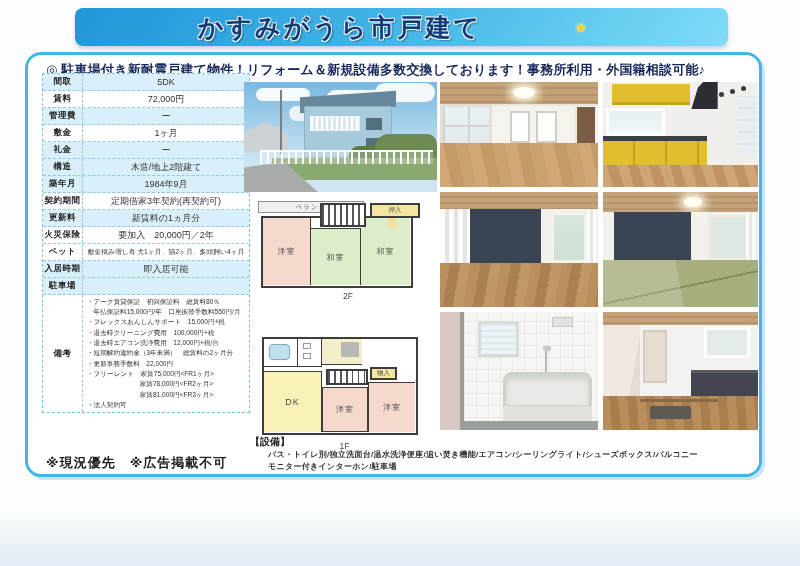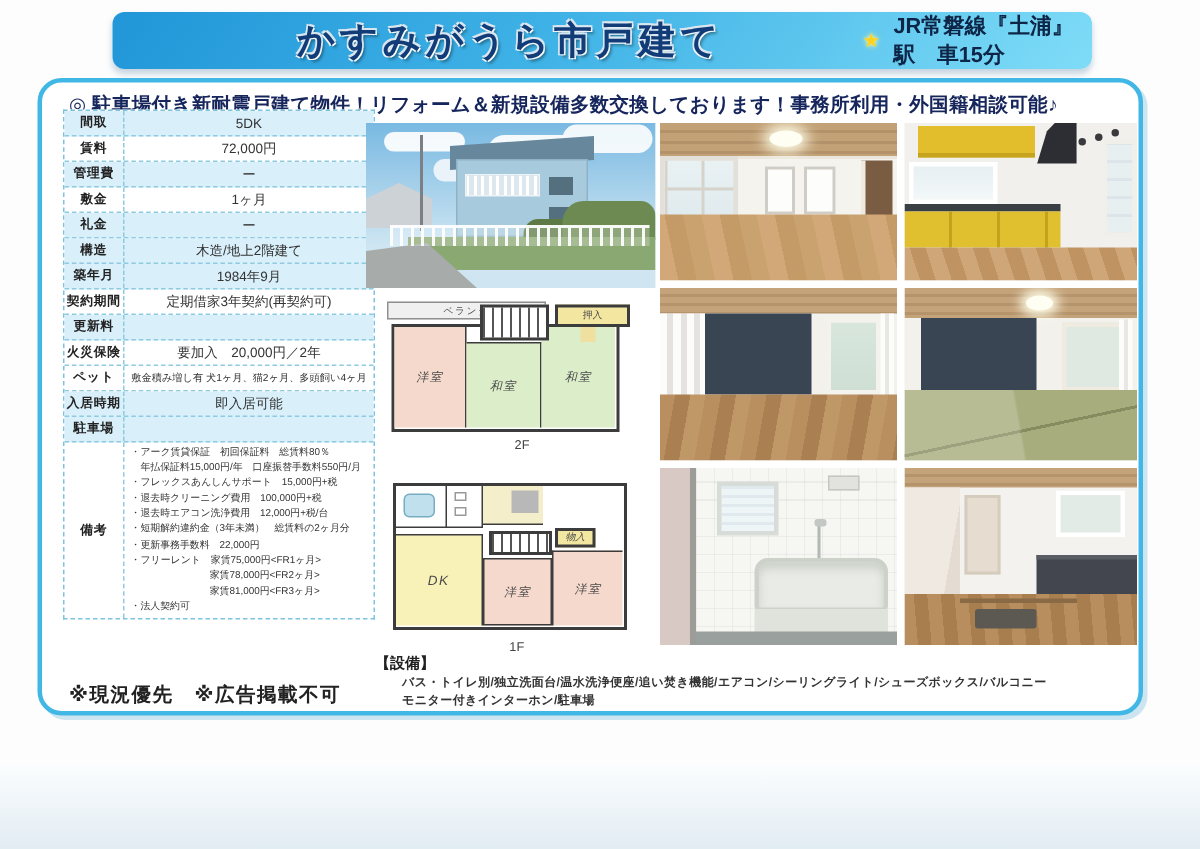--- a/index.html
+++ b/index.html
@@ -150,22 +150,22 @@
   #ph-ent .win { right:5%; top:13%; width:30%; height:26%; border:3px solid #fff; background:#e3ebe6; }
   #ph-ent .cab { right:0; bottom:17%; width:43%; height:34%; background:#43464e; border-top:3px solid #595c63; }
   #ph-ent .floor { left:0; bottom:0; right:0; height:29%;
     background:repeating-linear-gradient(85deg,#b88e5f 0 9px,#a87e4f 9px 18px); }
   #ph-ent .step { left:24%; bottom:24%; width:50%; height:3px; background:#8a6a46; }
   #ph-ent .mat { left:30%; bottom:9%; width:27%; height:11%; background:#5c5852; border-radius:2px; }
 
   
   .fp { position:absolute; }
   #fp2 { left:230px; top:146px; width:180px; height:112px; }
-  #fp1 { left:234px; top:265px; width:165px; height:118px; }
-  .fp .wallbox { position:absolute; border:2.5px solid #3c3c3c; background:#fff;font-style:italic; }
+  #fp1 { left:234px; top:280px; width:165px; height:118px; }
+  .fp .wallbox { position:absolute; border:2.5px solid #3c3c3c; background:#fff; }
   .fp .room { position:absolute; display:flex; align-items:center; justify-content:center;
     font-size:8px; color:#4a4a4a; letter-spacing:1px; }
   .fp .tinylabel { font-size:6.5px; letter-spacing:0; }
   .fp .stairs { position:absolute; border:2.5px solid #3c3c3c; background:#fff;
     background-image:repeating-linear-gradient(90deg,#555 0 1.5px,transparent 1.5px 6px); }
   .fp .fp-floor-label { position:absolute; left:0; right:0; text-align:center; font-size:8.5px; color:#444; }
   
   #fp2 .main { left:3px; top:15px; width:152px; height:72px; }
   #fp2 .yo { left:0; top:0; width:48px; height:67px; background:#f6d9cd; border-right:1.5px solid #3c3c3c; }
   #fp2 .wa1 { left:48px; top:10px; width:50px; height:57px; background:#dcedc9; border-right:1.5px solid #3c3c3c; border-top:1.5px solid #3c3c3c; }
@@ -200,21 +200,20 @@
 </style>
 </head>
 <body>
 
 <div class="page">
 
   <div class="banner">
     <div class="banner-title">かすみがうら市戸建て</div>
     <div class="banner-station">
       <span class="star">★</span>
-      <span>JR常磐線『土浦』駅　車15分</span>
     </div>
   </div>
 
   <div class="main-box">
     <div class="catchcopy">◎ 駐車場付き新耐震戸建て物件！リフォーム＆新規設備多数交換しております！事務所利用・外国籍相談可能♪</div>
 
     <div class="spec-table">
       <div id="spec-body">
           <div class="spec-row tint">
             <div class="spec-label">間取</div>
@@ -243,20 +242,21 @@
           <div class="spec-row tint">
             <div class="spec-label">築年月</div>
             <div class="spec-value">1984年9月</div>
           </div>
           <div class="spec-row">
             <div class="spec-label">契約期間</div>
             <div class="spec-value">定期借家3年契約(再契約可)</div>
           </div>
           <div class="spec-row tint">
             <div class="spec-label">更新料</div>
+            <div class="spec-value">新賃料の1ヵ月分</div>
           </div>
           <div class="spec-row">
             <div class="spec-label">火災保険</div>
             <div class="spec-value">要加入　20,000円／2年</div>
           </div>
           <div class="spec-row">
             <div class="spec-label">ペット</div>
             <div class="spec-value small">敷金積み増し有 犬1ヶ月、猫2ヶ月、多頭飼い4ヶ月</div>
           </div>
           <div class="spec-row tint">

